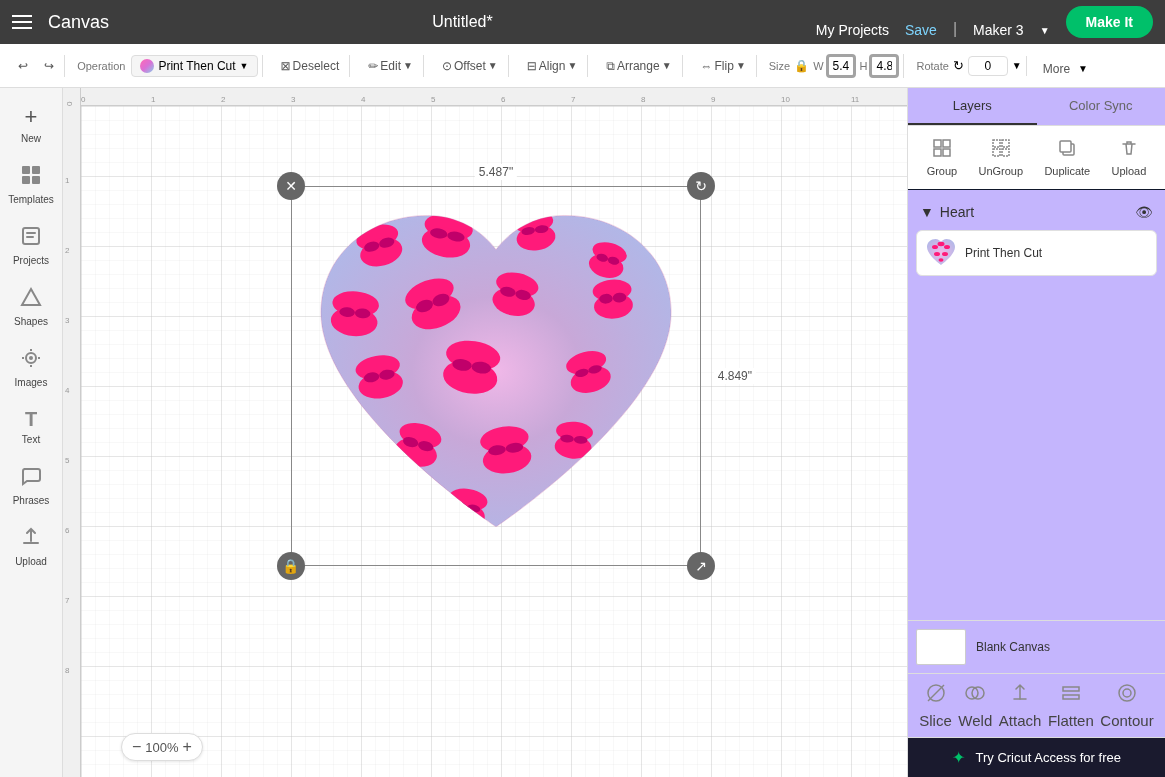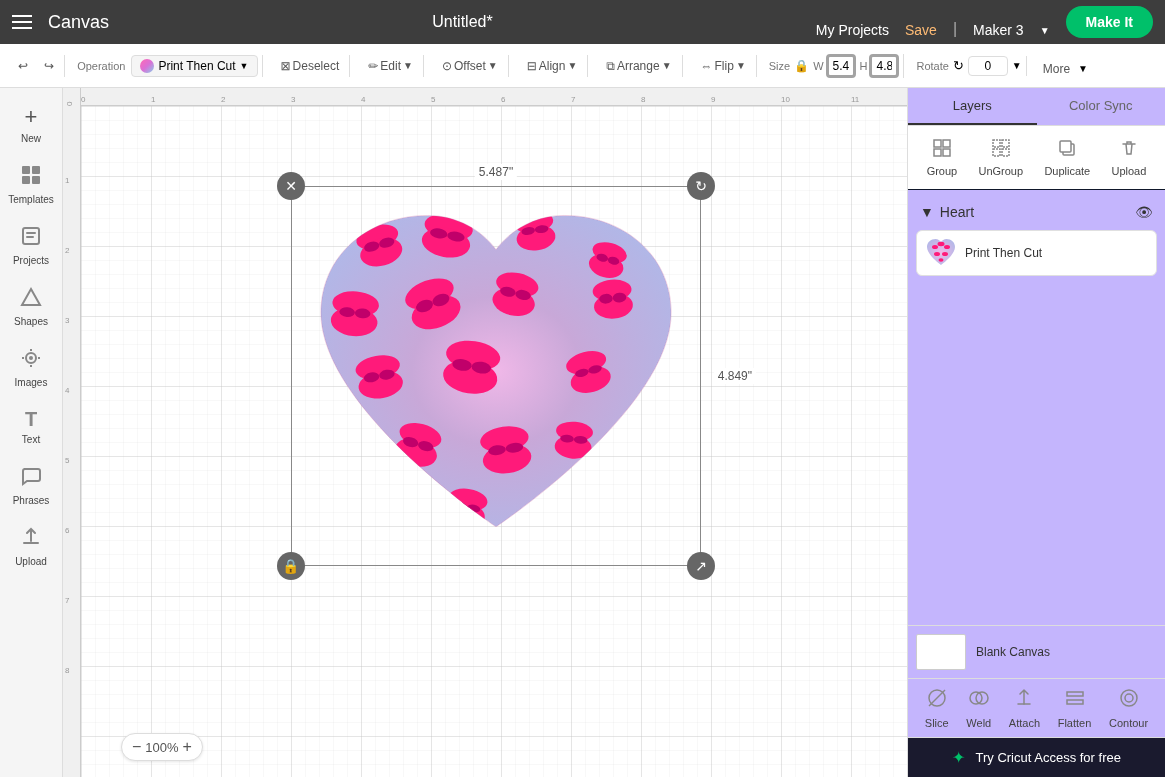--- a/index.html
+++ b/index.html
@@ -14,21 +14,21 @@
       align-items: center;
       padding: 0 12px;
       gap: 16px;
     }
     #header .hamburger { display: flex; flex-direction: column; gap: 4px; cursor: pointer; }
     #header .hamburger span { width: 20px; height: 2px; background: white; display: block; }
     #header .app-name { font-size: 18px; font-weight: 500; color: white; flex: 0 0 auto; }
     #header .title-center { flex: 1; text-align: center; font-size: 16px; color: white; }
     #header .header-right { display: flex; align-items: flex-end; gap: 16px; }
     #header .my-projects { font-size: 14px; color: white; cursor: pointer; }
-    #header .save-btn { font-size: 14px; color: #fdba74; cursor: pointer; }
+    #header .save-btn { font-size: 14px; color: #7dd3fc; cursor: pointer; }
     #header .divider { color: #aaa; }
     #header .machine-select { display: flex; align-items: center; gap: 16px; color: white; font-size: 14px; cursor: pointer; }
     #header .make-it-btn { background: #00c06a; color: white; border: none; border-radius: 20px; padding: 8px 20px; font-size: 14px; font-weight: 600; cursor: pointer; }
 
     
     #toolbar {
       background: white;
       height: 44px;
       display: flex;
       align-items: center;
@@ -295,21 +295,21 @@
       display: flex;
       justify-content: space-around;
       padding: 8px;
       border-bottom: 1px solid #ddd;
     }
     .bottom-tool-btn {
       display: flex;
       flex-direction: column;
       align-items: center;
       gap: 3px;
-      font-size: 11px;
+      font-size: 15px;
       color: #444;
       cursor: pointer;
       background: none;
       border: none;
     }
     .bottom-tool-btn .icon { font-size: 18px; }
 
     .cricut-access-bar {
       background: #1a1a2e;
       color: white;

